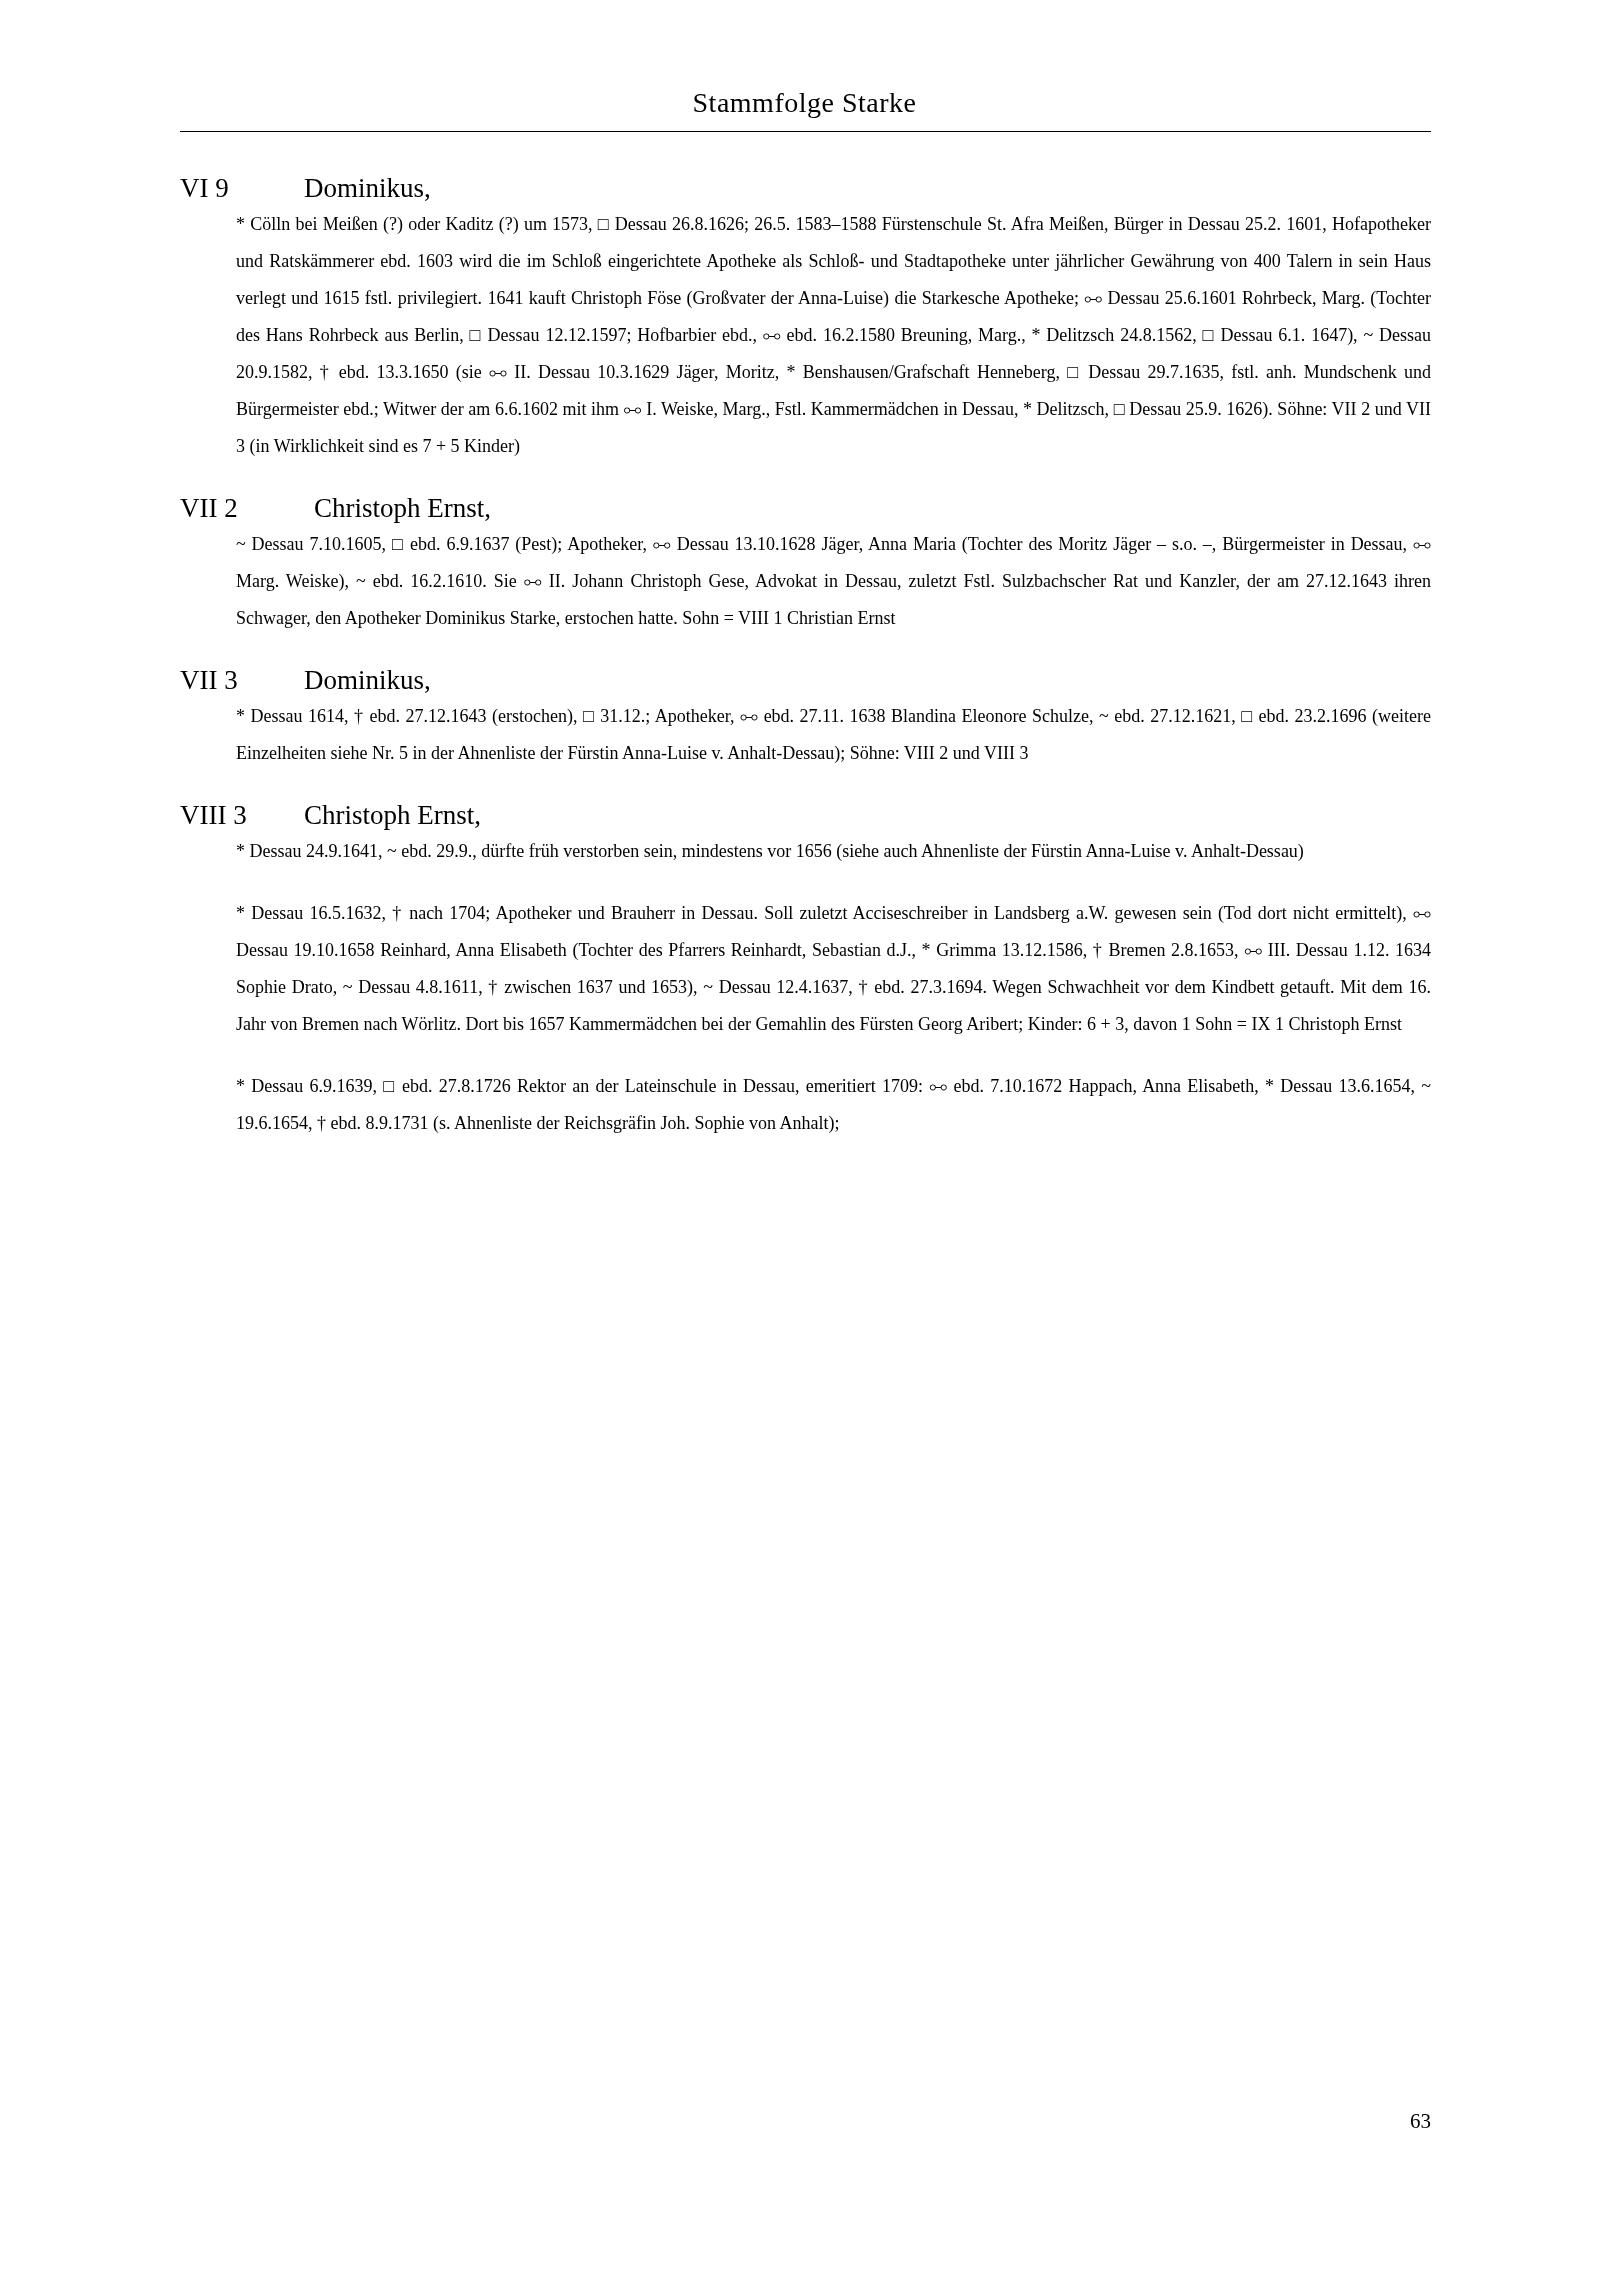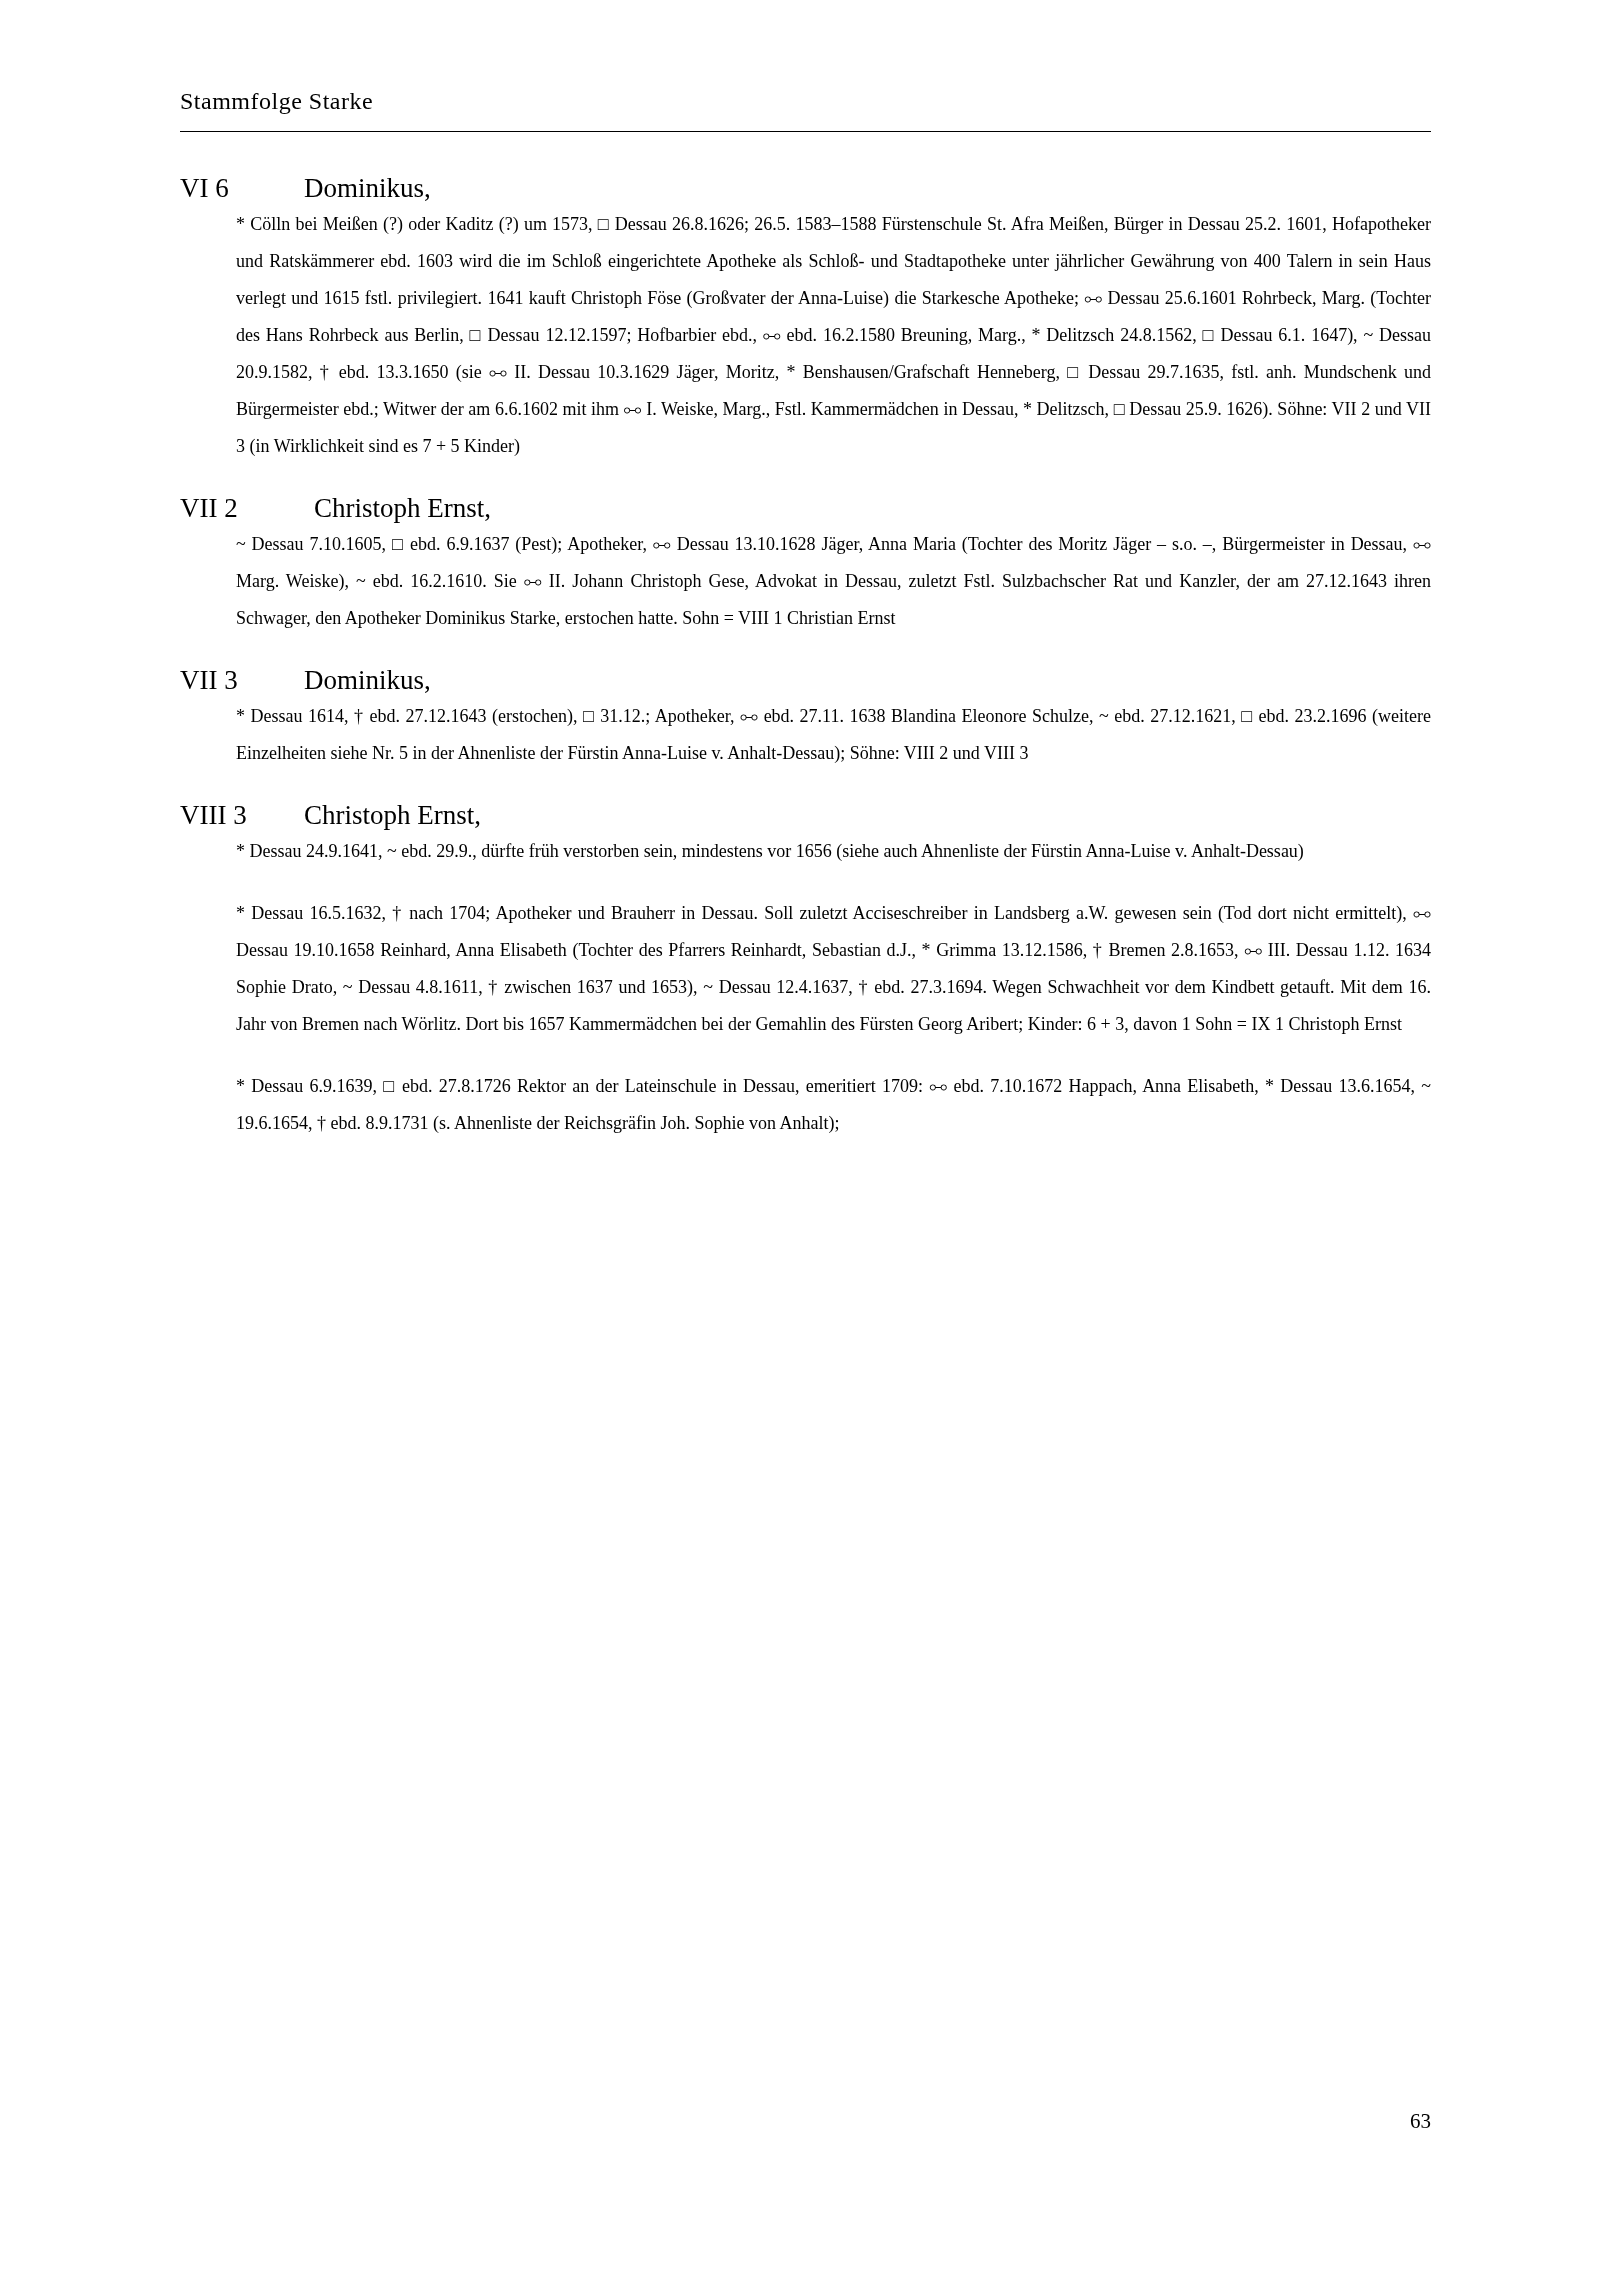--- a/index.html
+++ b/index.html
@@ -25,22 +25,22 @@
     box-sizing: border-box;
     padding: 0;
   }
 
   
   .running-head {
     position: absolute;
     left: 180px;
     top: 89px;
     width: 1249px;
-    text-align: left;
-    font-size: 24px;
+    text-align: center;
+    font-size: 28px;
     letter-spacing: 0.5px;
     line-height: 1;
   }
   .head-rule {
     position: absolute;
     left: 180px;
     top: 131px;
     width: 1251px;
     height: 0;
     border-top: 1.7px solid #000000;
@@ -107,21 +107,21 @@
 <div class="page">
 
   <div class="running-head">Stammfolge Starke</div>
 
   <div class="head-rule"></div>
 
   <div class="content">
 
     <div class="entry">
       <div class="entry-head">
-        <span class="gen">VI 6</span>
+        <span class="gen">VI 9</span>
         <span class="person-name">Dominikus,</span>
       </div>
       <div class="entry-body">* Cölln bei Meißen (?) oder Kaditz (?) um 1573, □ Dessau 26.8.1626; 26.5. 1583–1588 Fürstenschule St. Afra Meißen, Bürger in Dessau 25.2. 1601, Hofapotheker und Ratskämmerer ebd. 1603 wird die im Schloß eingerichtete Apotheke als Schloß- und Stadtapotheke unter jährlicher Gewährung von 400 Talern in sein Haus verlegt und 1615 fstl. privilegiert. 1641 kauft Christoph Föse (Großvater der Anna-Luise) die Starkesche Apotheke; ⧟ Dessau 25.6.1601 Rohrbeck, Marg. (Tochter des Hans Rohrbeck aus Berlin, □ Dessau 12.12.1597; Hofbarbier ebd., ⧟ ebd. 16.2.1580 Breuning, Marg., * Delitzsch 24.8.1562, □ Dessau 6.1. 1647), ~ Dessau 20.9.1582, † ebd. 13.3.1650 (sie ⧟ II. Dessau 10.3.1629 Jäger, Moritz, * Benshausen/Grafschaft Henneberg, □ Dessau 29.7.1635, fstl. anh. Mundschenk und Bürgermeister ebd.; Witwer der am 6.6.1602 mit ihm ⧟ I. Weiske, Marg., Fstl. Kammermädchen in Dessau, * Delitzsch, □ Dessau 25.9. 1626). Söhne: VII 2 und VII 3 (in Wirklichkeit sind es 7 + 5 Kinder)</div>
     </div>
 
     <div class="entry indent-wide">
       <div class="entry-head">
         <span class="gen">VII 2</span>
         <span class="person-name">Christoph Ernst,</span>
       </div>

